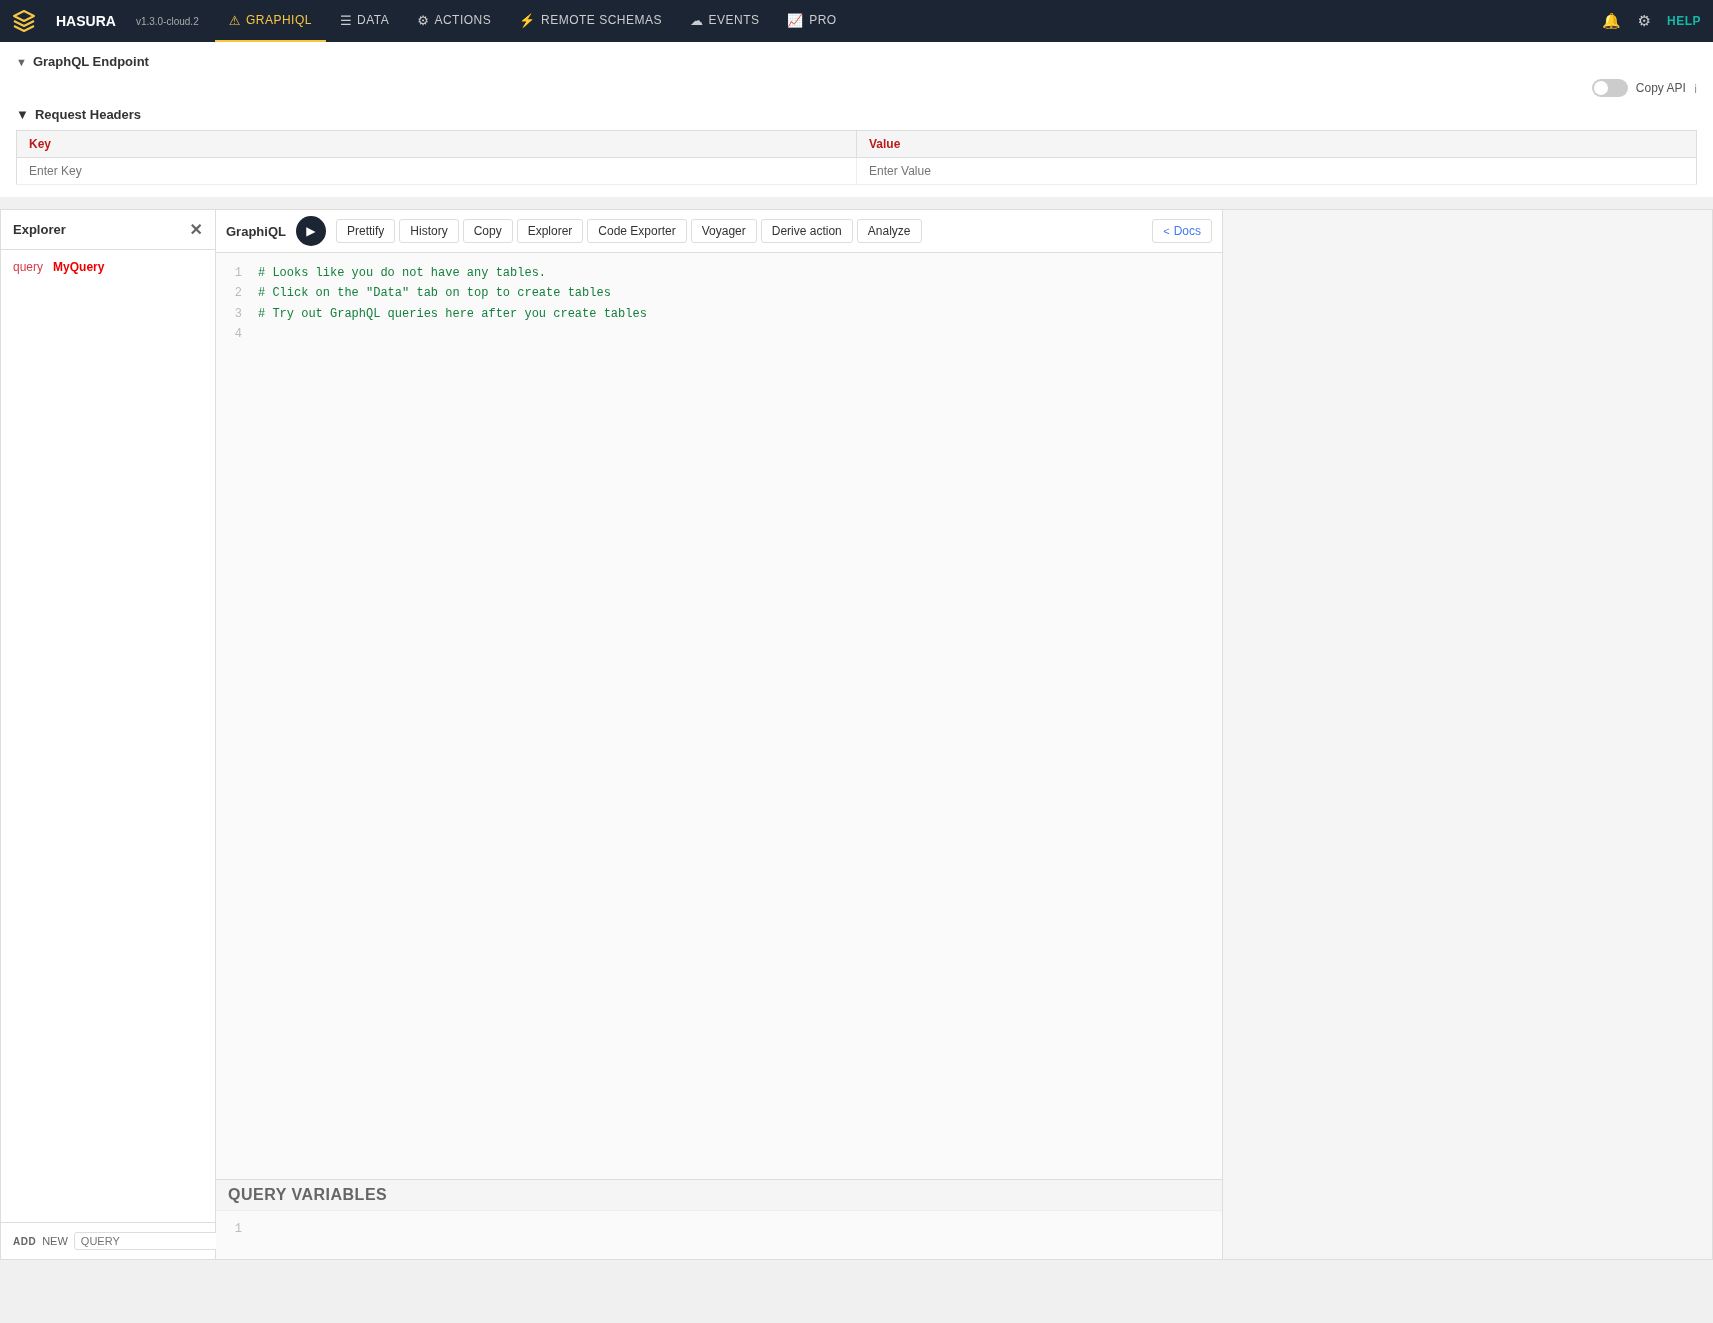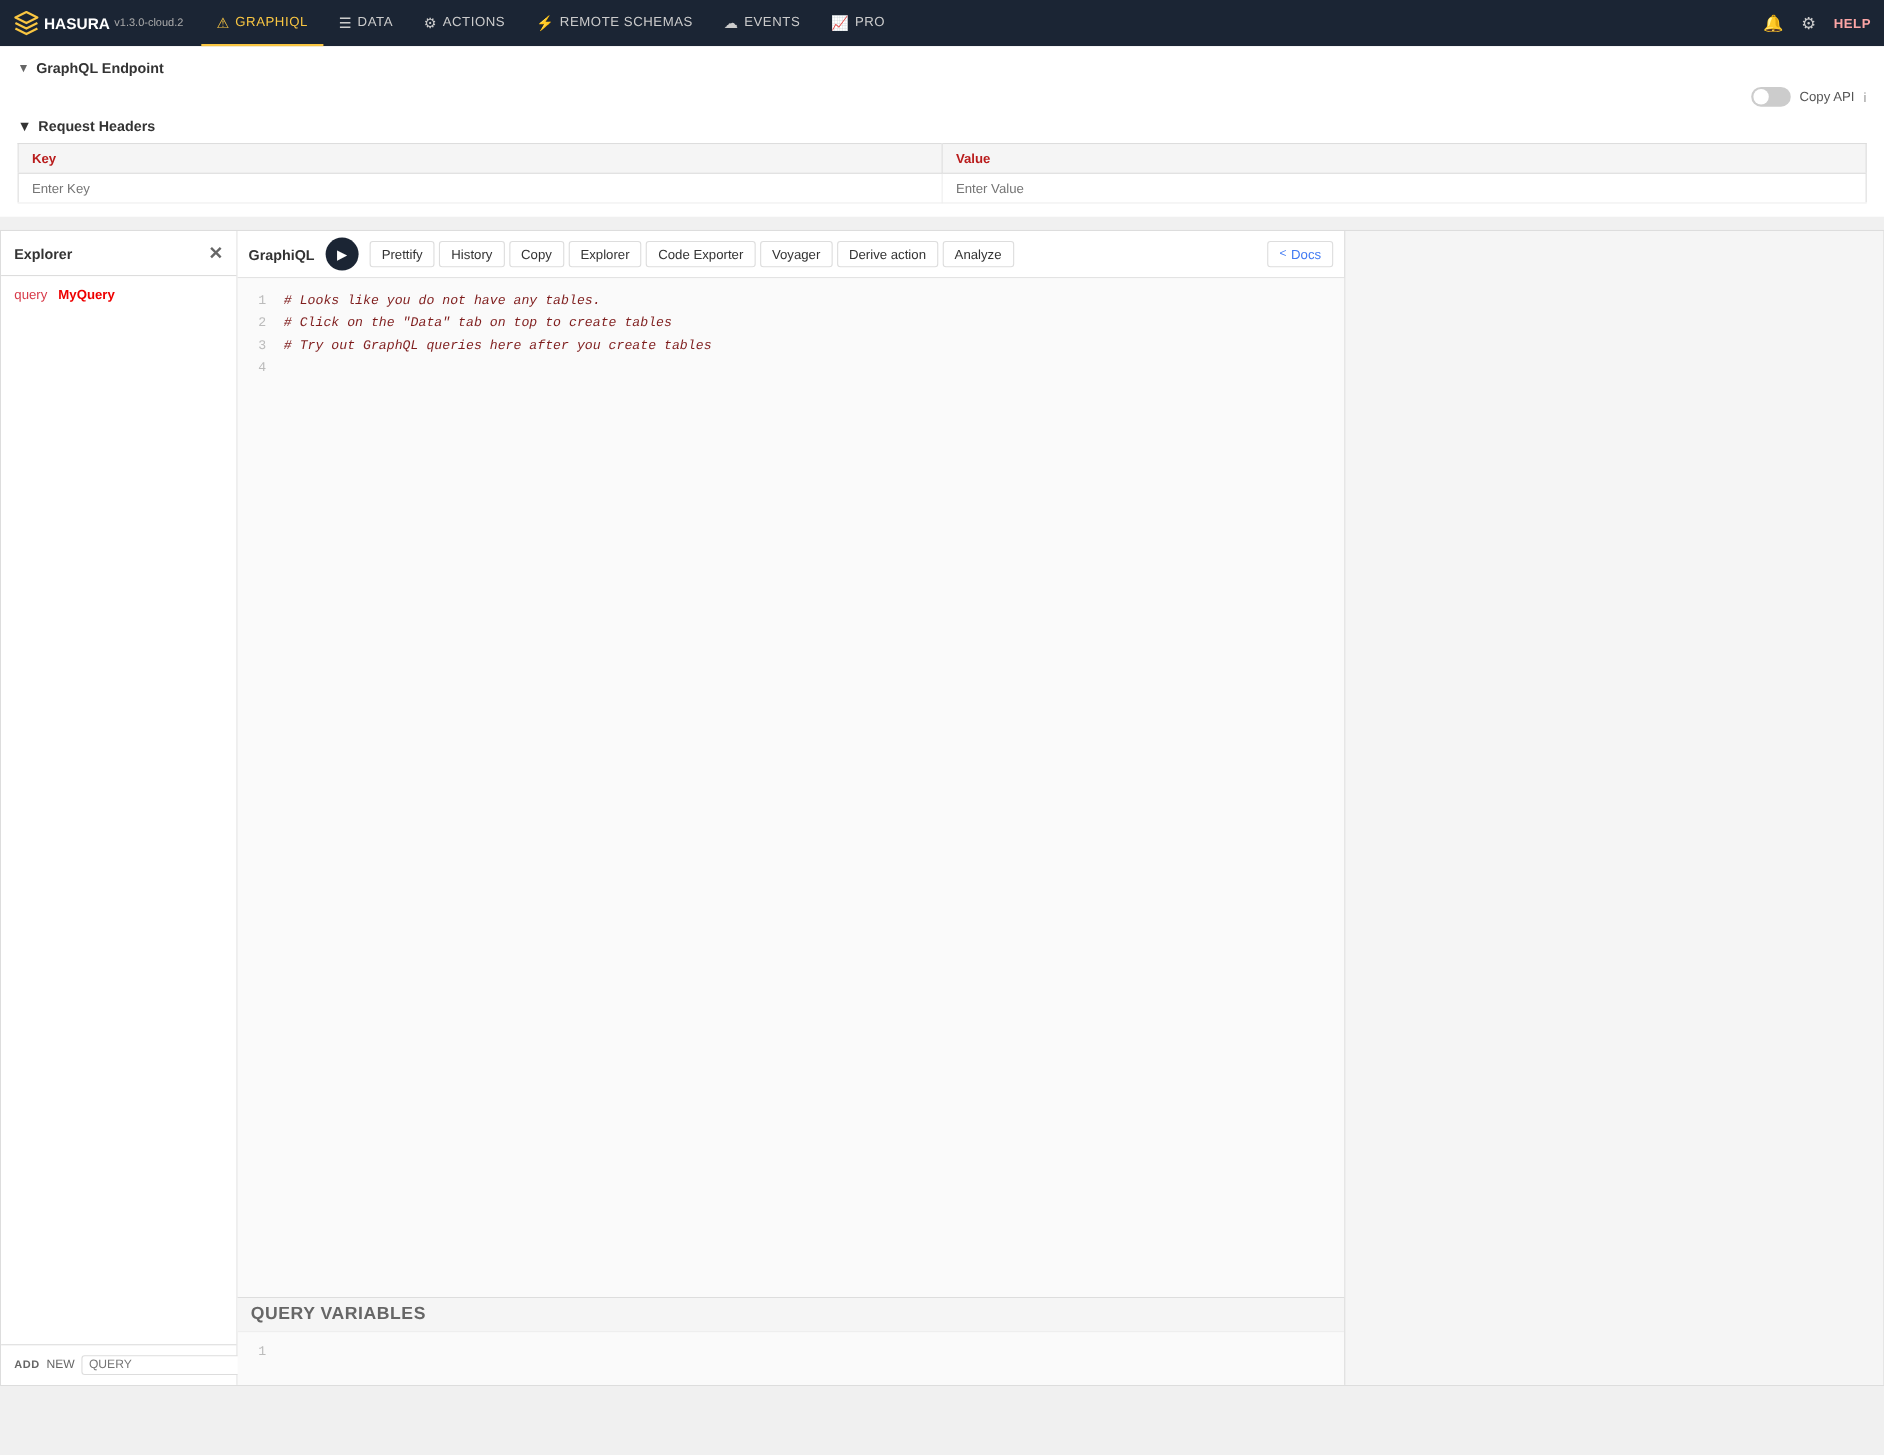--- a/index.html
+++ b/index.html
@@ -10,21 +10,21 @@
       background: #1b2534;
       display: flex;
       align-items: center;
       height: 42px;
       padding: 0 12px;
       gap: 0;
     }
     .nav-logo {
       display: flex;
       align-items: center;
-      gap: 4px;
+      gap: 20px;
       color: #fff;
       font-weight: 700;
       font-size: 14px;
       margin-right: 16px;
       justify-content: space-between;
     }
     .nav-logo .version {
       font-size: 10px;
       color: #aaa;
       font-weight: 400;
@@ -64,21 +64,21 @@
       gap: 16px;
       color: #ccc;
     }
     .nav-right-icon {
       cursor: pointer;
       font-size: 15px;
       color: #ccc;
     }
     .nav-help {
       font-size: 12px;
-      color: #fca5a5;
+      color: #14b8a6;
       cursor: pointer;
       font-weight: 600;
       letter-spacing: 0.5px;
       text-align: center;
     }
 
     
     .main-content {
       background: #fff;
       padding: 12px 16px;
@@ -362,21 +362,21 @@
       gap: 16px;
       line-height: 1.7;
     }
     .line-num {
       color: #bbb;
       min-width: 16px;
       text-align: right;
       user-select: none;
     }
     .line-content { color: #555; }
-    .comment { color: #7f1d1d; font-style: italic; }
+    .comment { color: #15803d; }
 
     
     .query-variables-section {
       border-top: 1px solid #ddd;
       min-height: 80px;
       background: #fafafa;
     }
     .query-variables-header {
       padding: 6px 12px;
       font-size: 16px;

